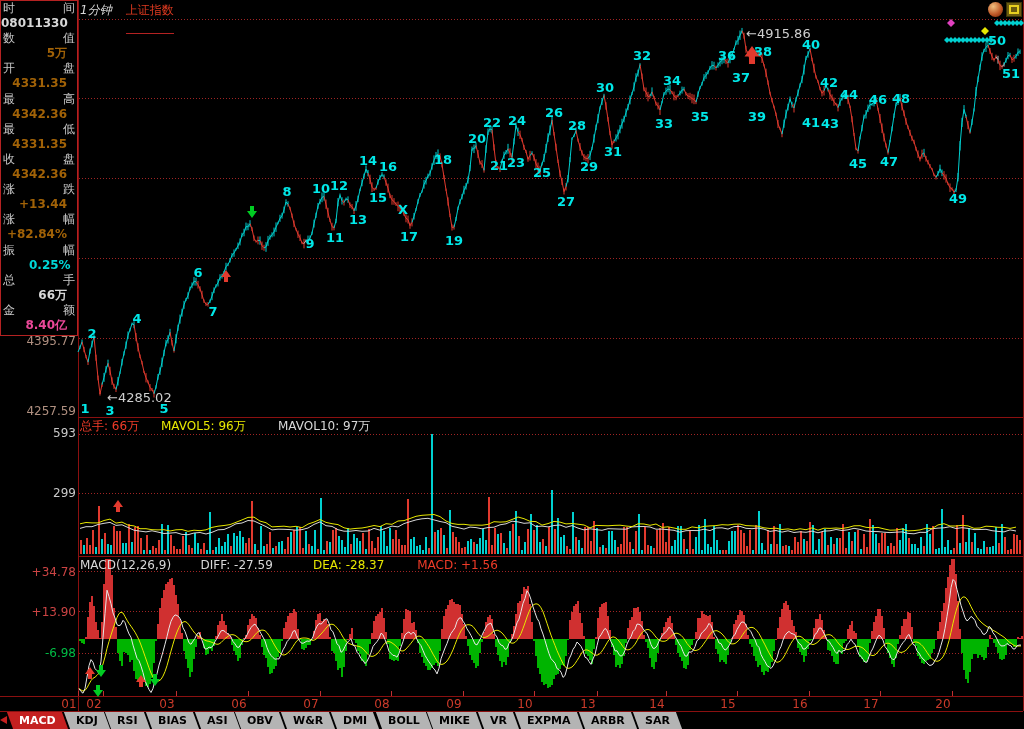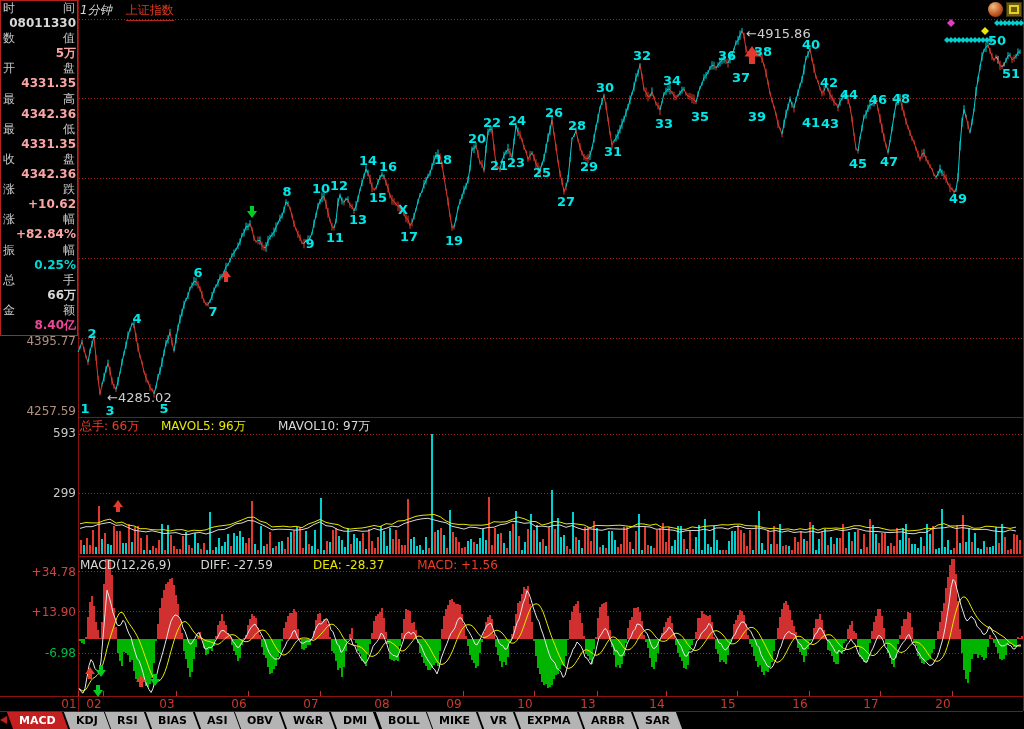--- a/index.html
+++ b/index.html
@@ -4,27 +4,27 @@
 <style>
   html,body{margin:0;padding:0;background:#000;}
   .screen{position:relative;width:1024px;height:729px;background:#000;overflow:hidden;
           font-family:"DejaVu Sans","Liberation Sans",sans-serif;}
   svg{position:absolute;left:0;top:0;}
   
   .quote-panel{position:absolute;left:0;top:0;width:78px;height:336px;border:1px solid #b42222;
                box-sizing:border-box;background:#000;z-index:5;}
   .q-line{height:15.1px;line-height:15.1px;font-size:12px;overflow:hidden;}
   .q-label{display:flex;justify-content:space-between;padding:0 2px;color:#c8c8c8;}
-  .q-value{text-align:right;padding-right:1px;font-weight:bold;}
-  .c-red{color:#fca5a5;} .c-cyan{color:#00d8d8;margin-left:28px;} .c-yellow{color:#ec4899;}
+  .q-value{text-align:right;padding-right:10px;font-weight:bold;}
+  .c-red{color:#a16207;} .c-cyan{color:#00d8d8;margin-left:28px;} .c-yellow{color:#ec4899;}
   .c-white{color:#d8d8d8;}
   
   .title-bar{position:absolute;left:80px;top:2px;z-index:6;font-size:12px;white-space:nowrap;}
   .tf{color:#d8d8d8;font-style:italic;}
-  .sym{color:#e03a20;margin-left:14px;border-bottom:1px solid #b42222;padding-bottom:3px;}
+  .sym{color:#e03a20;margin-left:14px;border-bottom:1px solid #b42222;padding-bottom:16px;}
   
   .app-icon{position:absolute;left:988px;top:2px;width:15px;height:15px;border-radius:50%;z-index:6;
             background:radial-gradient(circle at 35% 30%,#f0c080,#c05a28 55%,#6e1d00);}
   .win-icon{position:absolute;left:1006px;top:2px;width:16px;height:15px;background:#6b5b10;
             border:1px solid #3a3408;box-sizing:border-box;z-index:6;}
   .win-icon:before{content:"";position:absolute;left:2px;top:2px;right:2px;bottom:2px;
             border:2px solid #e8d020;}
   
   .tab-bar{position:absolute;left:10px;top:712px;height:17px;display:flex;z-index:6;}
   .tab{height:17px;margin-right:2px;padding:0 9px;background:#b4b4b4;transform:skewX(20deg);
@@ -1946,21 +1946,21 @@
       <div class="q-line q-value c-red">4331.35</div>
       <div class="q-line q-label">
         <span>收</span>
         <span>盘</span>
       </div>
       <div class="q-line q-value c-red">4342.36</div>
       <div class="q-line q-label">
         <span>涨</span>
         <span>跌</span>
       </div>
-      <div class="q-line q-value c-red">+10.62</div>
+      <div class="q-line q-value c-red">+13.44</div>
       <div class="q-line q-label">
         <span>涨</span>
         <span>幅</span>
       </div>
       <div class="q-line q-value c-red">+82.84%</div>
       <div class="q-line q-label">
         <span>振</span>
         <span>幅</span>
       </div>
       <div class="q-line q-value c-cyan">0.25%</div>

